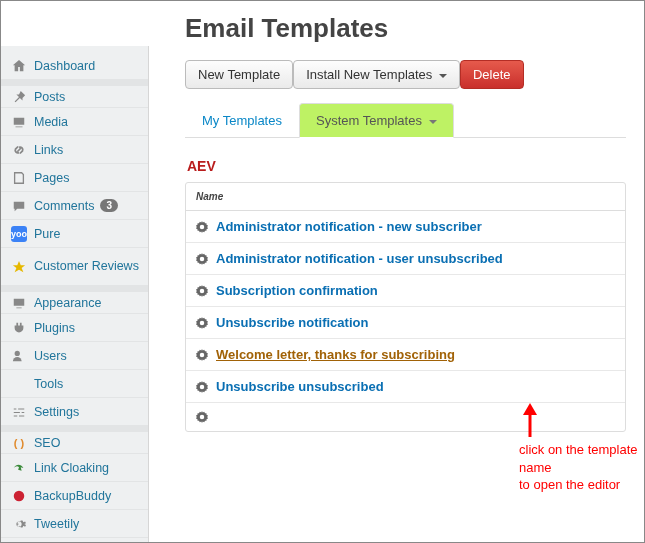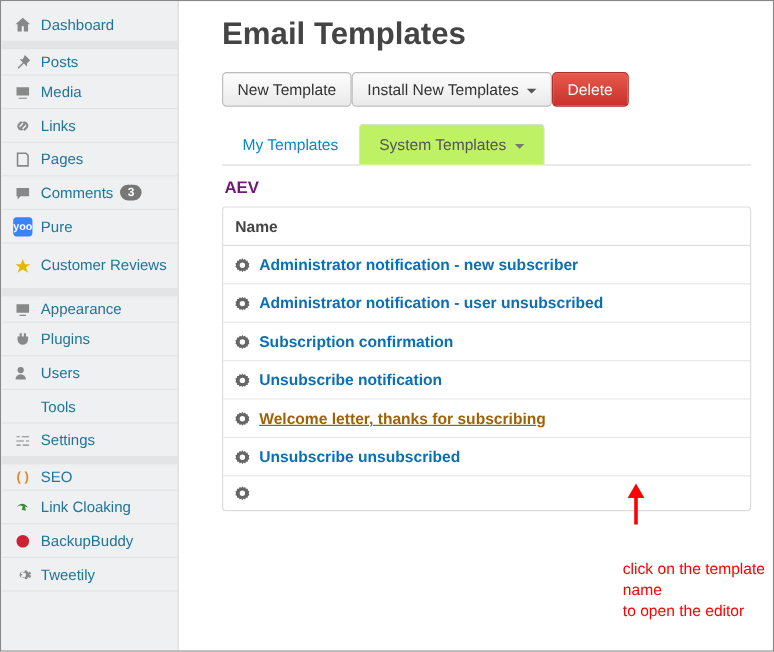--- a/index.html
+++ b/index.html
@@ -13,20 +13,21 @@
     overflow: hidden;
     border: 1px solid #888;
   }
   .layout { display: flex; height: 100%; }
   
   .sidebar {
     width: 148px;
     background: #eef0f1;
     border-right: 1px solid #d6d6d6;
     padding-top: 6px;
+    margin-top: 45px;
   }
   .side-item {
     display: flex;
     align-items: center;
     padding: 5px 8px 5px 10px;
     color: #21759b;
     cursor: pointer;
     border-bottom: 1px solid #e2e4e5;
     font-size: 12.5px;
     height: 28px;
@@ -107,34 +108,35 @@
     border-bottom: 1px solid #fff;
     border-radius: 4px 4px 0 0;
     background: #bef264;
     color: #555;
     margin-bottom: -1px;
   }
   .tab.active .caret { border-top-color:#777; }
   .section-head {
     font-size: 14px;
     font-weight: bold;
-    color: #701a75;
-    margin: 10px 2px 8px 2px;
+    color: #b91c1c;
+    margin: 20px 2px 8px 2px;
   }
   .tbl {
     width: 100%;
     border: 1px solid #ddd;
     border-radius: 3px;
   }
   .tbl-head {
     padding: 8px 10px;
     font-weight: bold;
     color: #444;
     border-bottom: 1px solid #ddd;
-    font-size: 13px;
+    font-size: 10px;
+    font-style: italic;
   }
   .tbl-row {
     display: flex; align-items: center;
     padding: 8px 10px;
     border-bottom: 1px solid #e8e8e8;
   }
   .tbl-row:last-child { border-bottom: none; }
   .gear {
     width: 12px; height: 12px;
     margin-right: 8px;
@@ -155,21 +157,20 @@
     left: 367px; top: 398px;
     color: red;
   }
   .annot-text {
     position: absolute;
     left: 370px; top: 440px;
     color: red;
     font-size: 13px;
     line-height: 1.35;
     font-family: Arial, sans-serif;
-    margin-top: 24px;
   }
 </style>
 </head>
 <body>
 
 <div class="layout">
 
   <div class="sidebar">
     <div class="side-item">
       <span class="icon">

